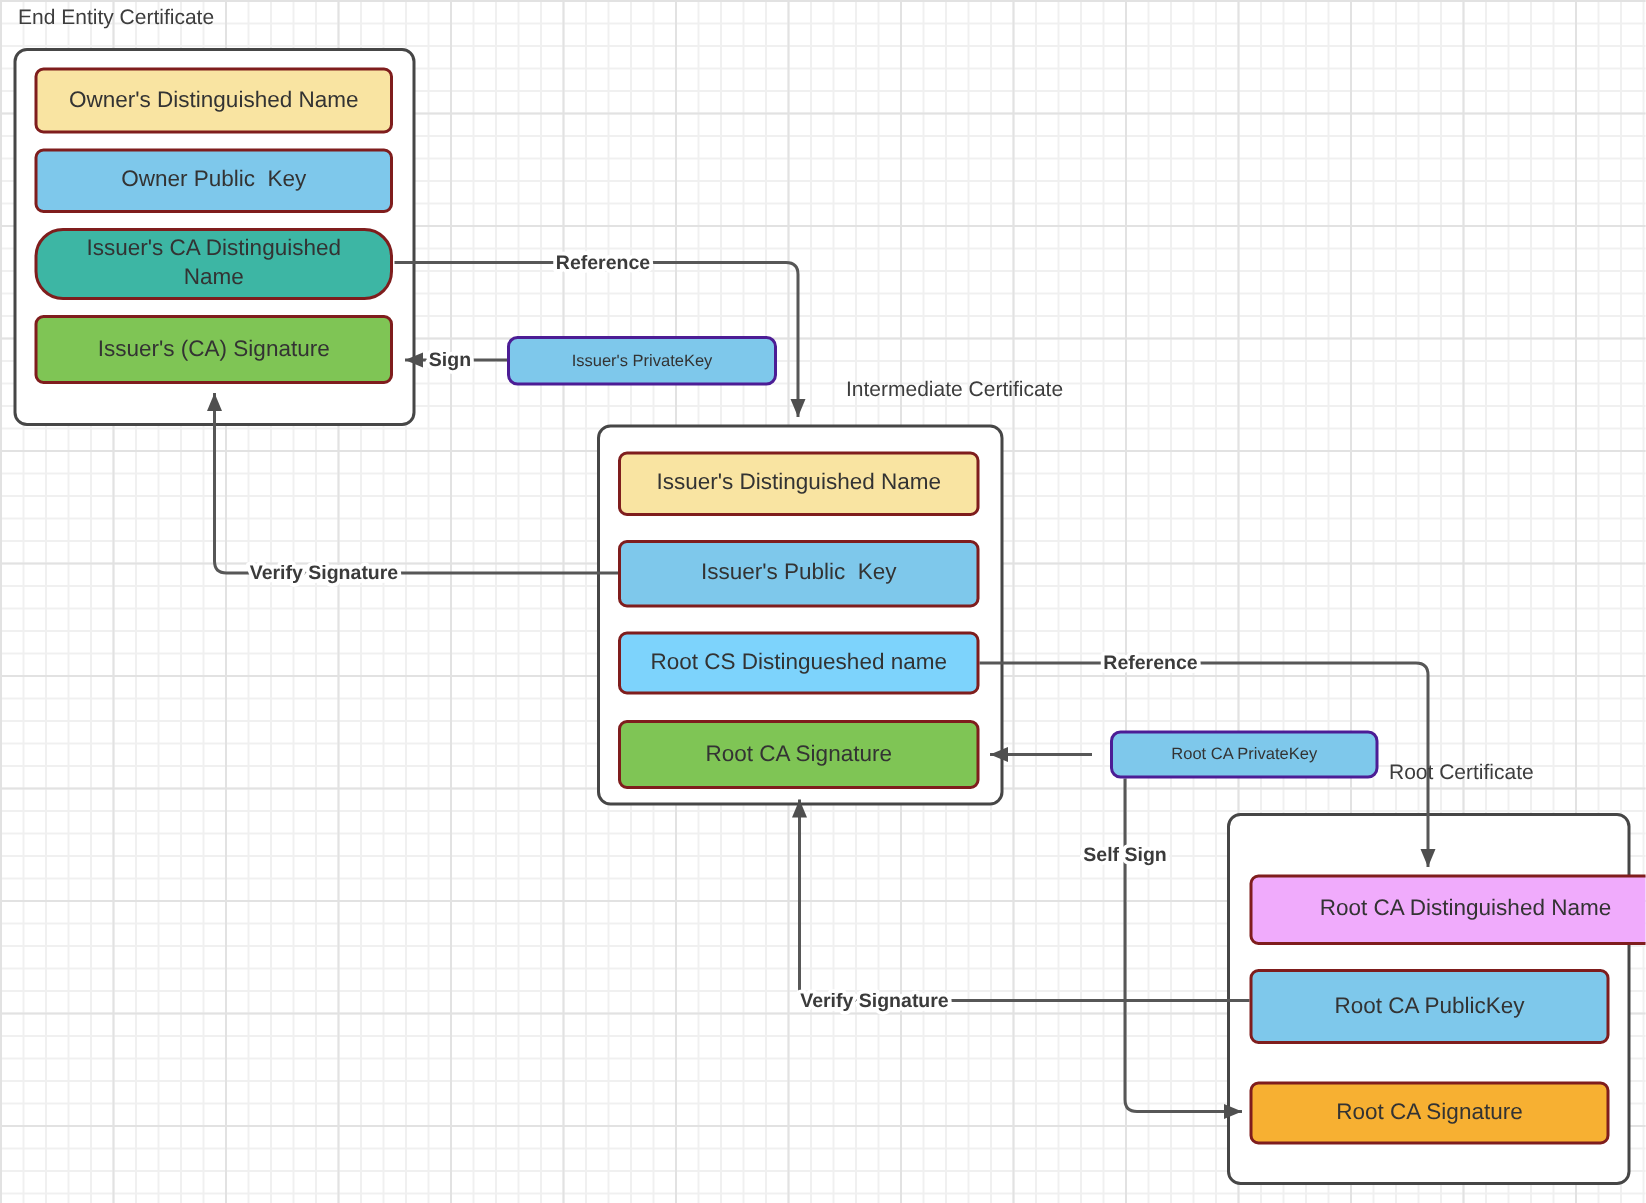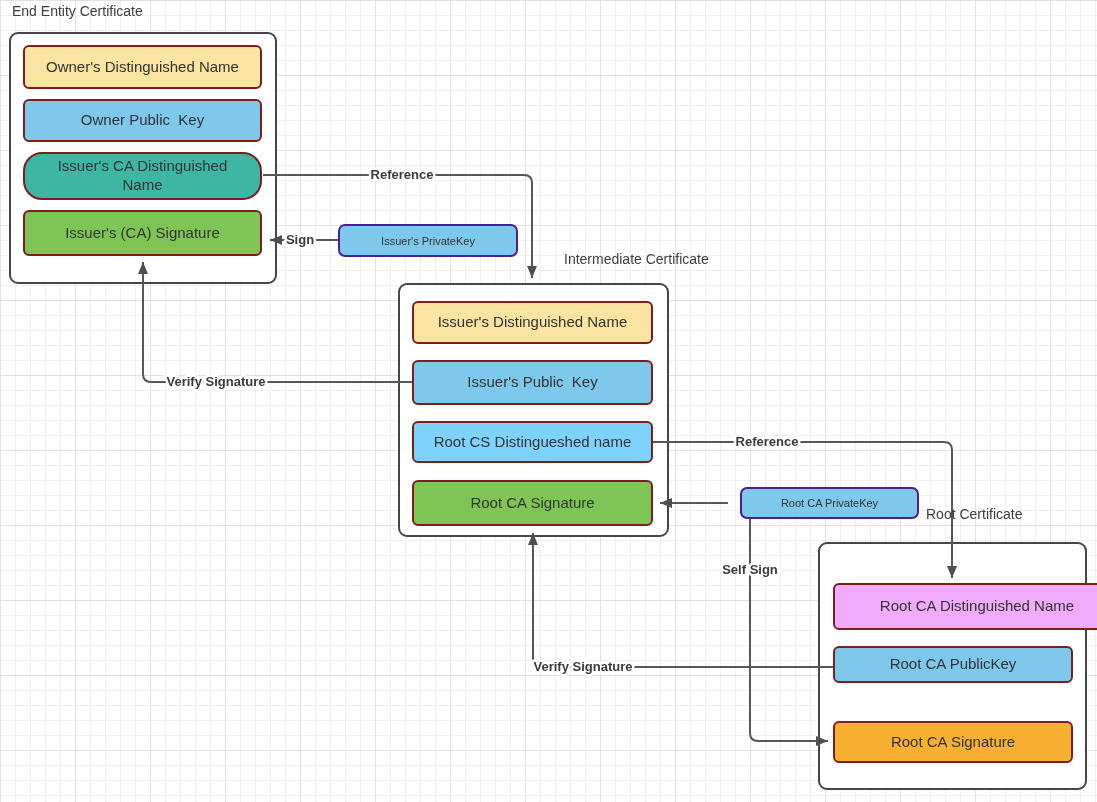--- a/index.html
+++ b/index.html
@@ -83,17 +83,17 @@
 <div class="field" style="left: 23px; top: 99px; width: 239px; height: 43px; background-color: rgb(126, 200, 235);">Owner Public  Key</div>
 <div class="field" style="left: 23px; top: 152px; width: 239px; height: 48px; background-color: rgb(61, 182, 164); border-radius: 19px;">Issuer's CA Distinguished Name</div>
 <div class="field" style="left: 23px; top: 210px; width: 239px; height: 46px; background-color: rgb(127, 197, 85);">Issuer's (CA) Signature</div>
 
 <div class="field" style="left: 412px; top: 301px; width: 241px; height: 43px; background-color: rgb(249, 228, 162);">Issuer's Distinguished Name</div>
 <div class="field" style="left: 412px; top: 360px; width: 241px; height: 45px; background-color: rgb(126, 200, 235);">Issuer's Public  Key</div>
 <div class="field" style="left: 412px; top: 421px; width: 241px; height: 42px; background-color: #7dd3fc;">Root CS Distingueshed name</div>
 <div class="field" style="left: 412px; top: 480px; width: 241px; height: 46px; background-color: rgb(127, 197, 85);">Root CA Signature</div>
 
 <div class="field" style="left: 833px; top: 583px; width: 288px; height: 47px; background-color: #f0abfc;">Root CA Distinguished Name</div>
-<div class="field" style="left: 833px; top: 646px; width: 240px; height: 37px; background-color: rgb(126, 200, 235);">Root CA PublicKey</div>
+<div class="field" style="left: 833px; top: 646px; width: 240px; height: 50px; background-color: rgb(126, 200, 235);">Root CA PublicKey</div>
 <div class="field" style="left: 833px; top: 721px; width: 240px; height: 42px; background-color: rgb(247, 176, 50);">Root CA Signature</div>
 
 <div class="key-box" style="left: 338px; top: 224px; width: 180px; height: 33px; background-color: rgb(126, 200, 235);">Issuer's PrivateKey</div>
 <div class="key-box" style="left: 728px; top: 487px; width: 179px; height: 32px; background-color: rgb(126, 200, 235); margin-left: 12px;">Root CA PrivateKey</div>
 
 </body></html>

